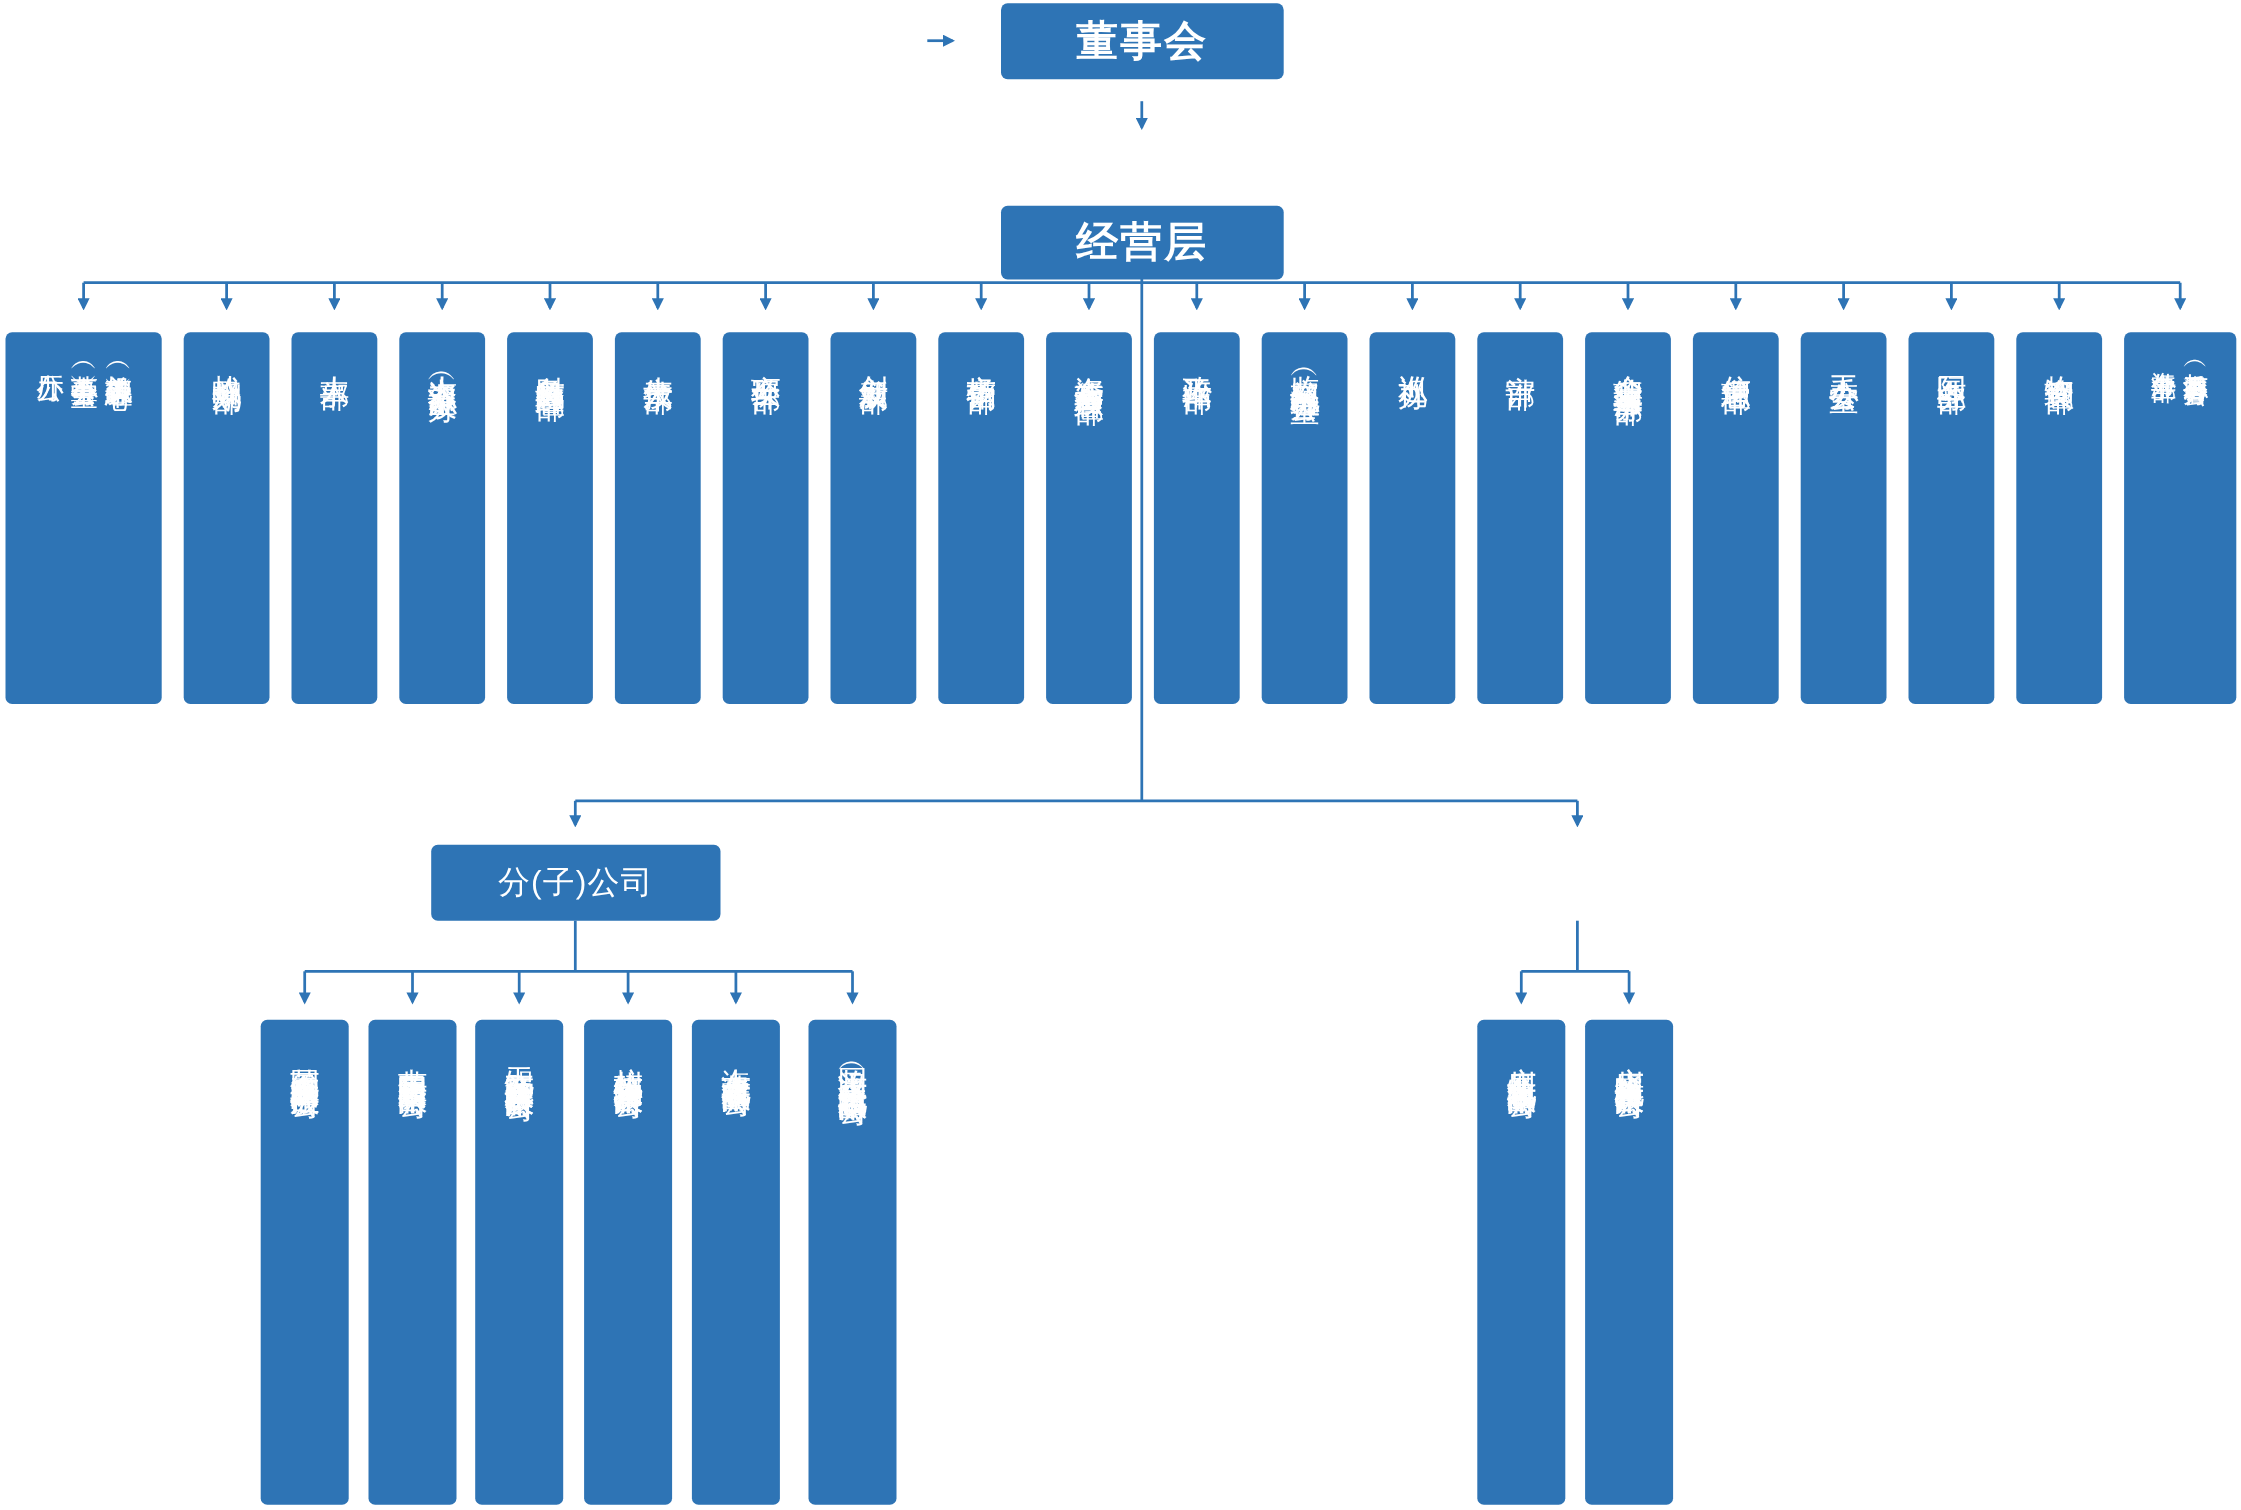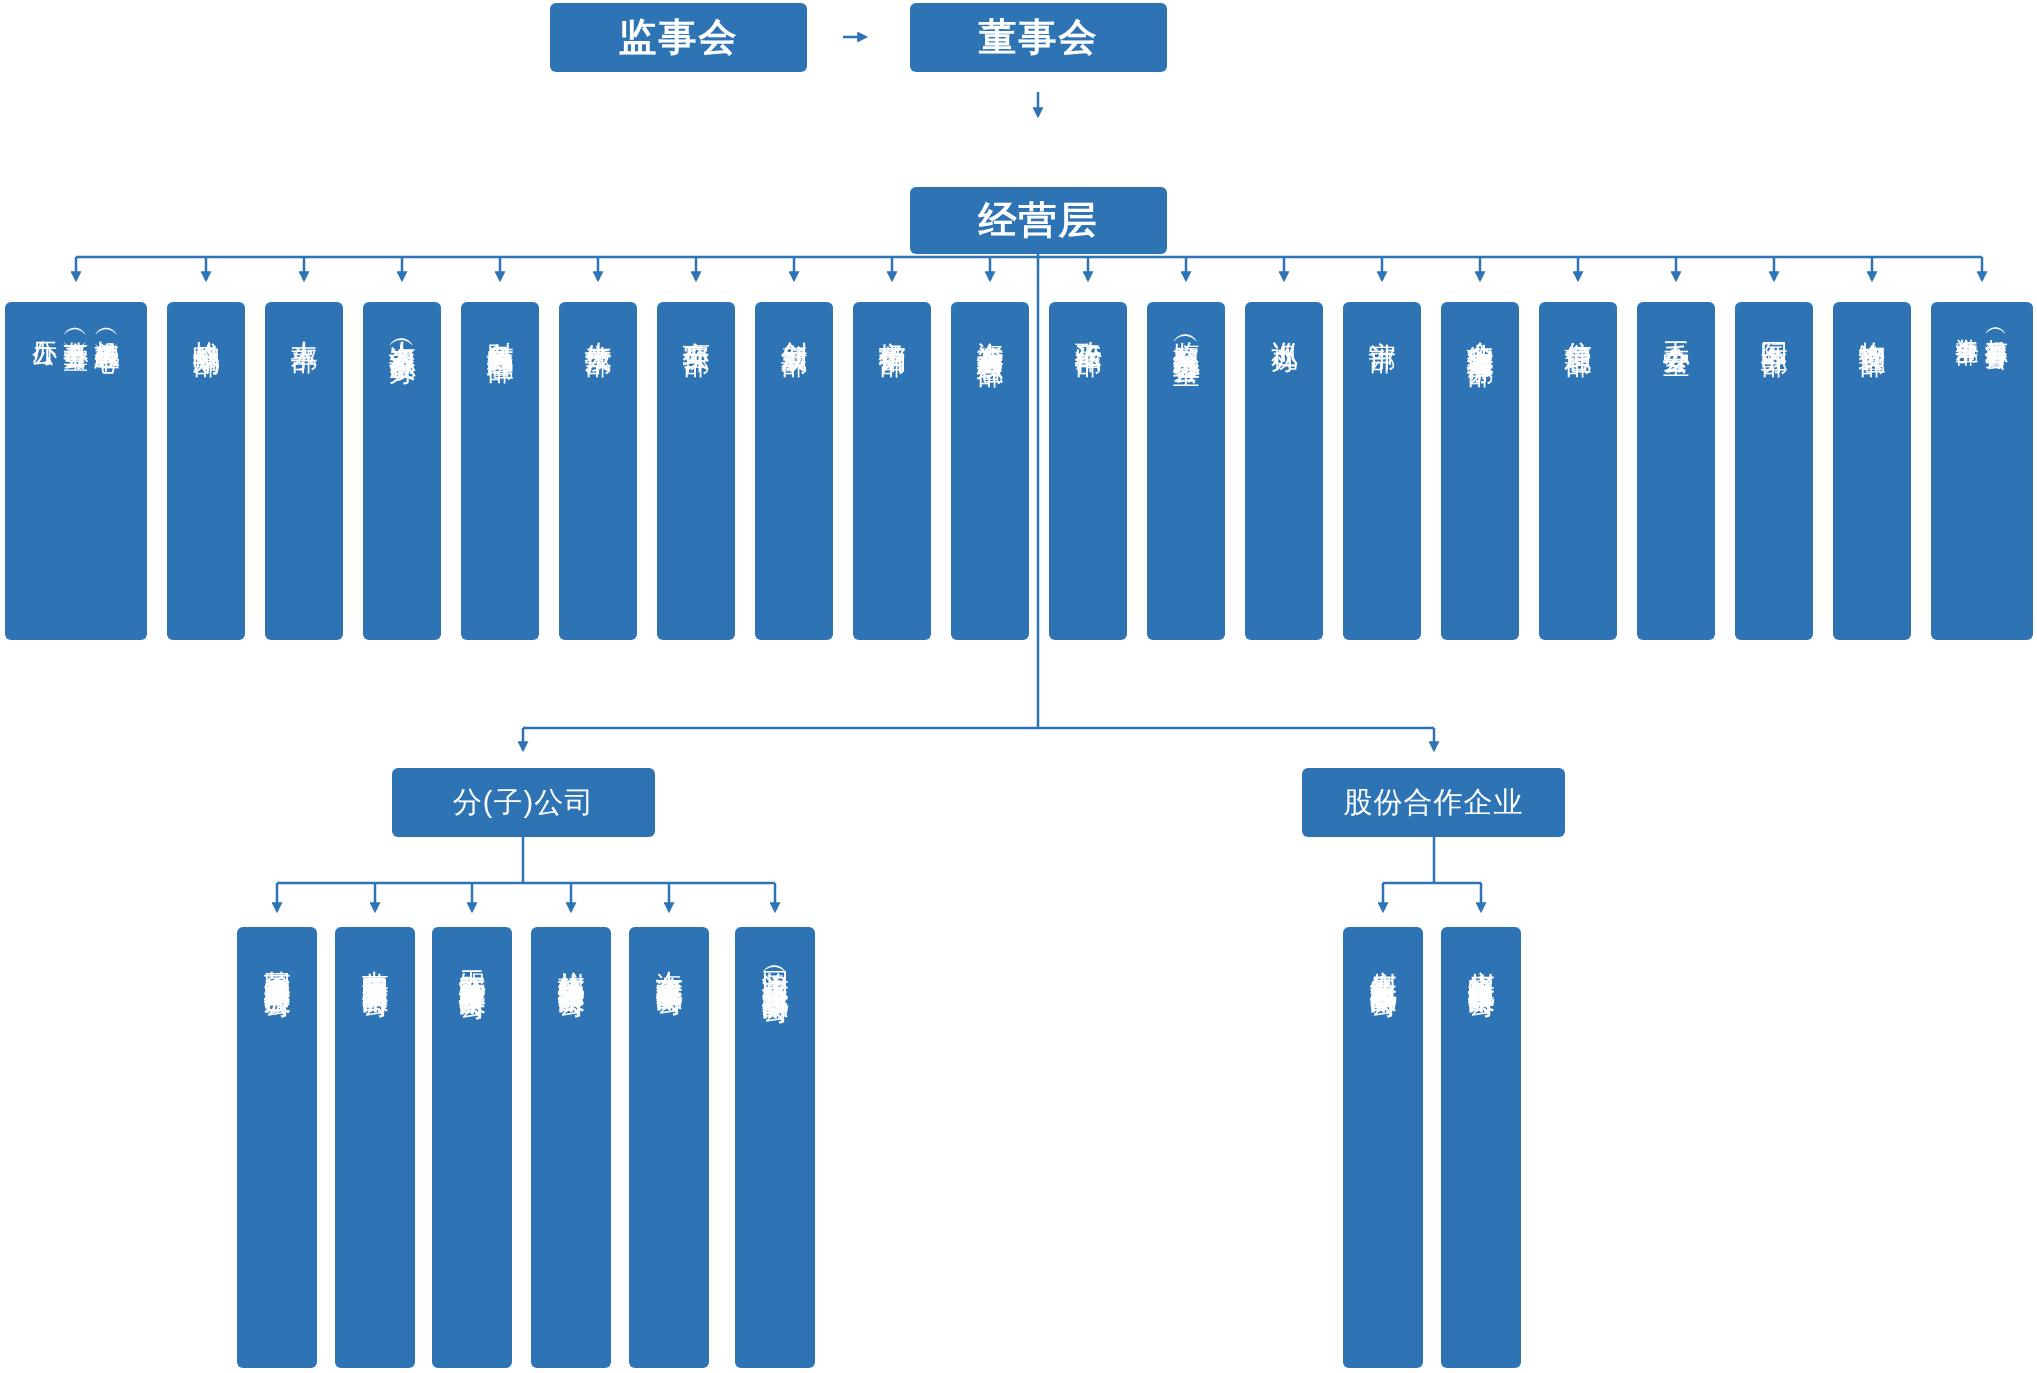--- a/index.html
+++ b/index.html
@@ -86,23 +86,20 @@
       <line x1="669" y1="883" x2="669" y2="911" marker-end="url(#arrow)"></line>
       <line x1="775" y1="883" x2="775" y2="911" marker-end="url(#arrow)"></line>
 
       <line x1="1434" y1="837" x2="1434" y2="883"></line>
       <line x1="1383" y1="883" x2="1481" y2="883"></line>
       <line x1="1383" y1="883" x2="1383" y2="911" marker-end="url(#arrow)"></line>
       <line x1="1481" y1="883" x2="1481" y2="911" marker-end="url(#arrow)"></line>
     </g>
   </svg>
 
-  <div class="box hbox" style="left:550px;width:257px;">
-    <span>监事会</span>
-  </div>
   <div class="box hbox" style="left:910px;width:257px;">
     <span>董事会</span>
   </div>
   <div class="box hbox" style="left:910px;top:147px;width:257px;height:67px;margin-top:40px;">
     <span>经营层</span>
   </div>
 
   <div class="box vbox wide1" style="left:5px;">
     <span>办公厅</span>
     <span>（董事会办公室）</span>
@@ -163,23 +160,20 @@
     <span>物资管理部</span>
   </div>
   <div class="box vbox wide2" style="left:1931px;">
     <span>海外事业部</span>
     <span>（与香港公司合署办公）</span>
   </div>
 
   <div class="box lbox" style="left:392px;">
     <span>分(子)公司</span>
   </div>
-  <div class="box lbox" style="left:1302px;">
-    <span>股份合作企业</span>
-  </div>
 
   <div class="box cbox" style="left:237px;">
     <span>英国维多利亚国际控股公司</span>
   </div>
   <div class="box cbox" style="left:335px;">
     <span>中药美容国际集团有限公司</span>
   </div>
   <div class="box cbox" style="left:432px;">
     <span>无锡容颜美医学科技有限公司</span>
   </div>

